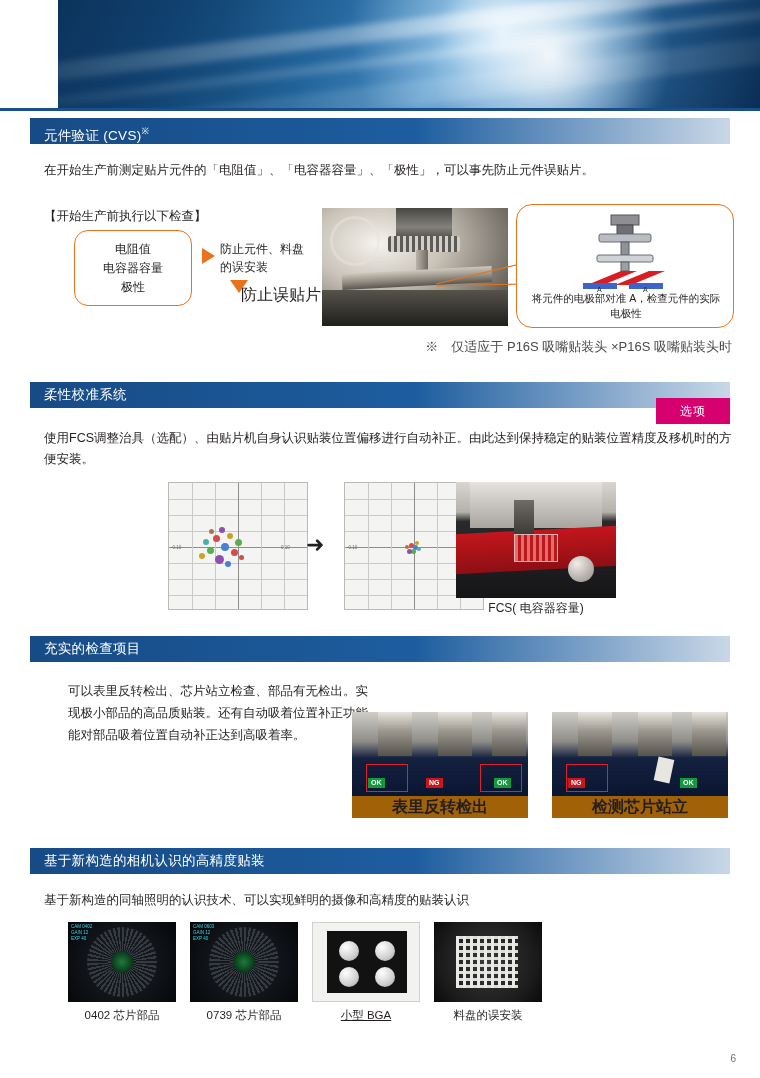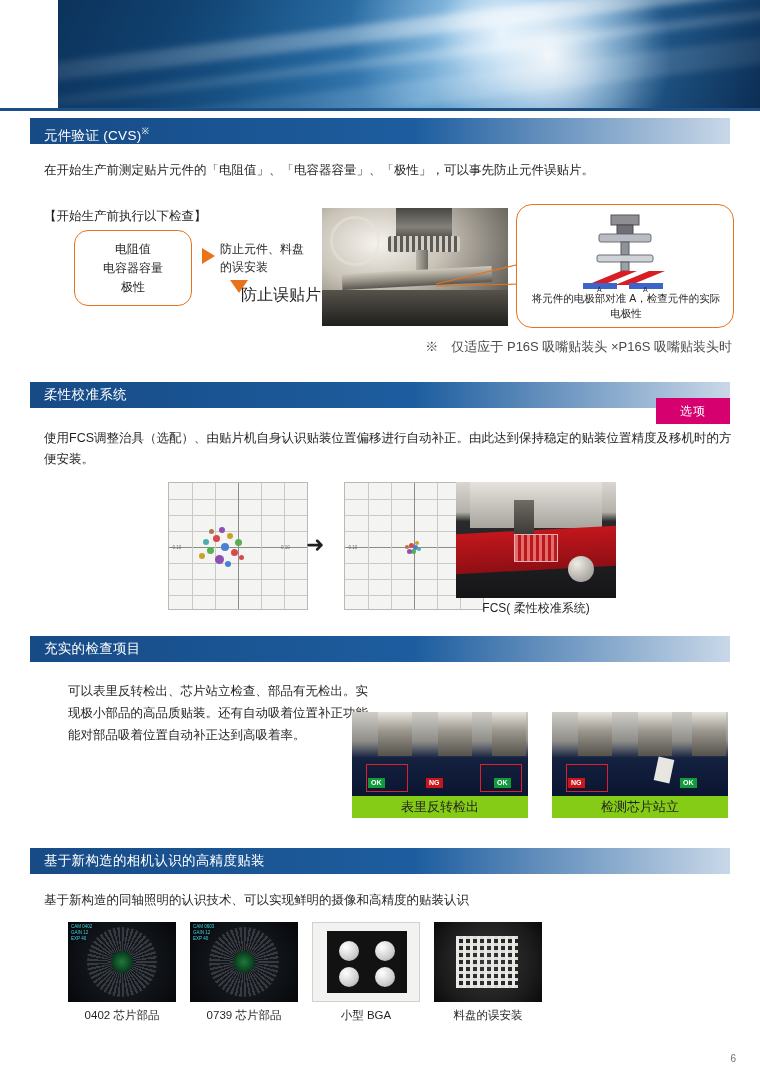--- a/index.html
+++ b/index.html
@@ -409,25 +409,26 @@
   .tag.ng { background: #c9161d; }
   .redframe {
     position: absolute;
     border: 1.4px solid #e02028;
   }
   .cap-bar {
     position: absolute;
     top: 796px;
     width: 176px;
     height: 22px;
-    background: #84cc16;
-    font-size: 13px;
+    background: #a16207;
+    font-size: 16px;
     line-height: 22px;
     text-align: center;
     color: #231f20;
+    font-weight: bold;
   }
   .cap-bar.c1 { left: 352px; }
   .cap-bar.c2 { left: 552px; }
 
   
   .cam-note {
     left: 44px;
     top: 890px;
     width: 690px;
   }
@@ -443,21 +444,21 @@
     position: relative;
   }
   .cam-item .cap {
     margin-top: 6px;
     text-align: center;
     font-size: 11.5px;
     color: #231f20;
   }
   .ci1 { left: 68px; }
   .ci2 { left: 190px; }
-  .ci3 { left: 312px; }
+  .ci3 { left: 312px; text-decoration: underline; }
   .ci4 { left: 434px; }
 
   .shot.dark {
     background: radial-gradient(circle at 50% 52%, #2c2f34 0%, #14171c 40%, #05070a 100%);
   }
   .shot.dark .rim {
     position: absolute;
     left: 50%; top: 50%;
     transform: translate(-50%,-50%);
     width: 70px; height: 70px;
@@ -646,21 +647,21 @@
   <div class="scatter-num" style="left:112px;top:62px;">0.10</div>
 </div>
 
 <div class="photo-fcs">
   <div class="machine"></div>
   <div class="redbar"></div>
   <div class="nozz"></div>
   <div class="plate"></div>
   <div class="knob"></div>
 </div>
-<div class="fcs-caption">FCS( 柔性校准系统)</div>
+<div class="fcs-caption">FCS( 电容器容量)</div>
 
 <div class="sec-head" style="top:636px;">
   <span>充实的检查项目</span>
 </div>
 
 <div class="body-text insp-note">可以表里反转检出、芯片站立检查、部品有无检出。实现极小部品的高品质贴装。还有自动吸着位置补正功能能对部品吸着位置自动补正达到高吸着率。</div>
 
 <div class="photo-insp p1">
   <div class="nozzle n1"></div>
   <div class="nozzle n2"></div>

